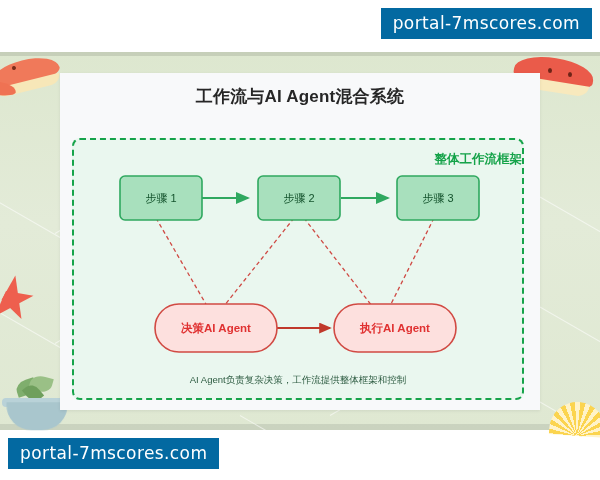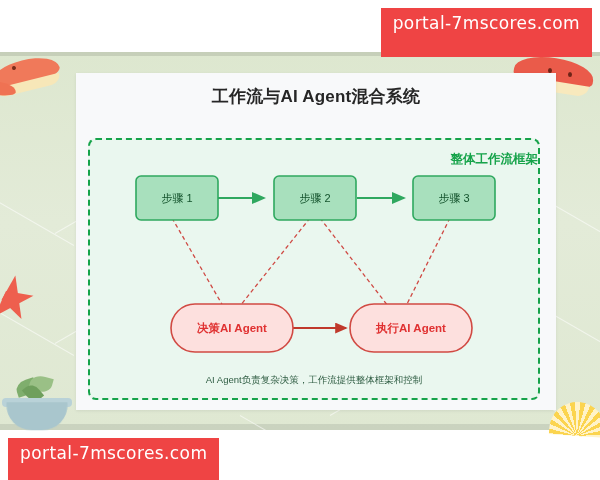--- a/index.html
+++ b/index.html
@@ -135,21 +135,21 @@
     background:
       repeating-conic-gradient(from 200deg at 50% 100%,
         #fbd44f 0deg 9deg, #fff3c9 9deg 18deg);
     border-radius: 60px 60px 0 0 / 60px 60px 0 0;
     transform: rotate(4deg);
   }
 
   
   .card {
     position: absolute;
-    left: 76px;
+    left: 60px;
     top: 73px;
     width: 480px;
     height: 337px;
     background: #f8f9fa;
     box-shadow: 0 1px 3px rgba(0,0,0,0.08);
   }
 
   .card-title {
     position: absolute;
     left: 0;
@@ -207,26 +207,26 @@
   }
   .caption-label {
     font-family: "Liberation Sans", "DejaVu Sans", sans-serif;
     font-size: 9.5px;
     fill: #2f5d43;
   }
 
   
   .wm {
     position: absolute;
-    background: #ef4444;
+    background: #0369a1;
     color: #ffffff;
     font-size: 17px;
     font-family: "DejaVu Sans", sans-serif;
     letter-spacing: 0.4px;
-    padding: 5px 12px 24px 12px;
+    padding: 5px 12px 6px 12px;
     white-space: nowrap;
   }
   .wm-top { right: 8px; top: 8px; }
   .wm-bottom { left: 8px; top: 438px; }
 </style>
 </head>
 <body>
 
 <div class="slide-band"></div>
 <div class="band-shadow-top"></div>

